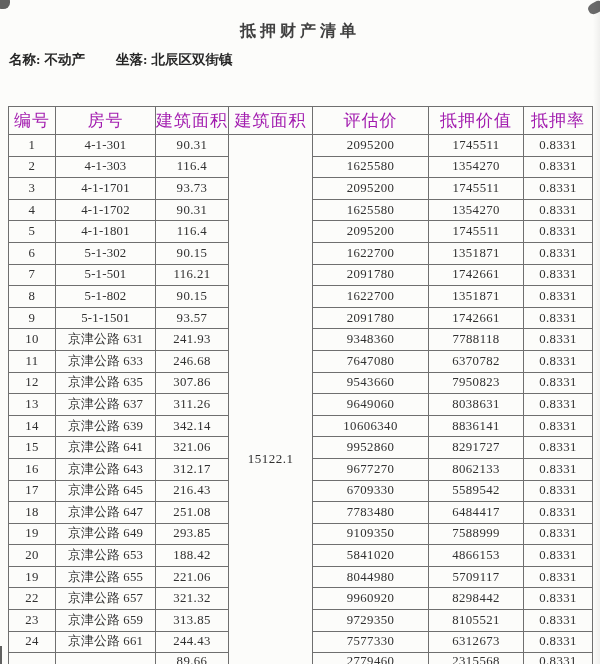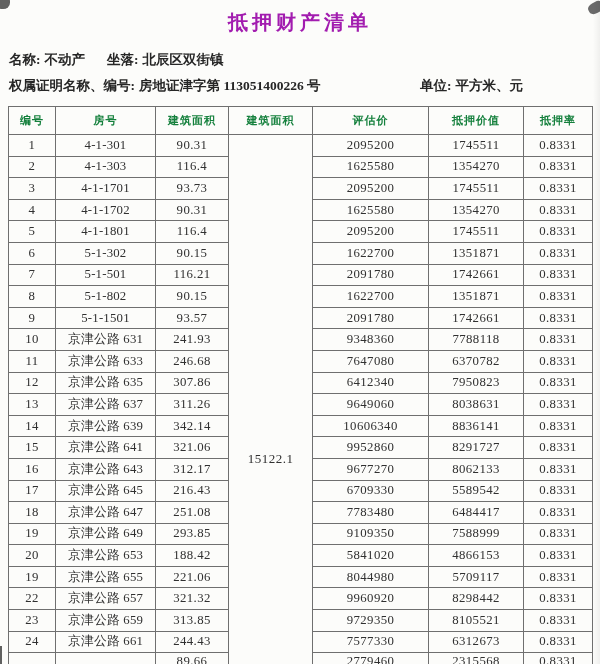--- a/index.html
+++ b/index.html
@@ -10,42 +10,42 @@
   }
   
   .artifact{position:absolute;background:#3a3a3a;}
   .artifact.tl{left:-5px;top:-5px;width:15px;height:14px;border-radius:45%;opacity:.8;}
   .artifact.tr{right:-4px;top:2px;width:16px;height:11px;transform:rotate(-28deg);border-radius:40%;opacity:.75;}
   .artifact.bl{left:-2px;bottom:-2px;width:4px;height:20px;opacity:.8;}
   .edge-shade{position:absolute;top:0;right:0;width:7px;height:100%;
     background:linear-gradient(to right,rgba(0,0,0,0),rgba(0,0,0,0.05));}
 
   .title{
-    margin:0;position:absolute;top:9px;left:0;right:0;
-    text-align:center;font-size:20px;font-weight:bold;letter-spacing:4px;
-    color:#a21caf;
+    margin:12px;position:absolute;top:9px;left:0;right:0;
+    text-align:center;font-size:16px;font-weight:bold;letter-spacing:4px;
+    color:#404040;
   }
   .meta-line{position:absolute;left:9px;right:0;font-size:13.5px;font-weight:bold;color:#262626;}
   .meta1{top:51px;}
   .meta2{top:77px;}
   .meta-line .val{margin-left:4px;margin-top:40px;}
-  .loc{margin-left:22px;}
+  .loc{margin-left:31px;}
   .unit-wrap{position:absolute;left:411px;top:0;}
   .unit-wrap .val{margin-left:4px;}
 
   table.list{
     position:absolute;top:106px;left:8px;
     border-collapse:collapse;table-layout:fixed;width:584px;
   }
   .list th,.list td{
     border:1px solid #6f6f6f;text-align:center;vertical-align:middle;
     padding:0;overflow:hidden;white-space:nowrap;
   }
   .list thead tr{height:28px;}
-  .list th{font-weight:bold;font-size:11px;letter-spacing:1px;color:#15803d;}
+  .list th{font-weight:normal;font-size:17px;letter-spacing:1px;color:#a21caf;}
   .list tbody tr{height:21.6px;}
   .list td{font-size:12.8px;letter-spacing:.4px;color:#303030;}
   td.col-house{letter-spacing:.2px;}
   td.col-land{
     vertical-align:top;padding-top:316px;font-size:13px;letter-spacing:.5px;
   }
   tbody tr.partial td{vertical-align:top;line-height:1.05;padding-top:2px;}
 </style>
 </head>
 <body>
@@ -55,24 +55,20 @@
   <div class="artifact tr"></div>
   <div class="artifact bl"></div>
   <div class="edge-shade"></div>
 
   <h1 class="title">抵押财产清单</h1>
 
   <div class="meta-line meta1">
     <span>名称:</span><span class="val">不动产</span><span class="loc">坐落:</span><span class="val">北辰区双街镇</span>
   </div>
 
-  <div class="meta-line meta2">
-    <span>权属证明名称、编号:</span><span class="val">房地证津字第 113051400226 号</span>
-    <span class="unit-wrap"><span>单位:</span><span class="val">平方米、元</span></span>
-  </div>
 
   <table class="list">
     <colgroup>
       <col style="width:47px">
         <col style="width:100px">
         <col style="width:73px">
       <col style="width:84px">
         <col style="width:116px">
         <col style="width:95px">
       <col style="width:69px">
@@ -175,21 +171,21 @@
           <td class="col-house">京津公路 633</td>
           <td class="col-area">246.68</td>
           <td class="col-appraisal">7647080</td>
           <td class="col-value">6370782</td>
           <td class="col-rate">0.8331</td>
         </tr>
         <tr>
           <td class="col-no">12</td>
           <td class="col-house">京津公路 635</td>
           <td class="col-area">307.86</td>
-          <td class="col-appraisal">6412340</td>
+          <td class="col-appraisal">9543660</td>
           <td class="col-value">7950823</td>
           <td class="col-rate">0.8331</td>
         </tr>
         <tr>
           <td class="col-no">13</td>
           <td class="col-house">京津公路 637</td>
           <td class="col-area">311.26</td>
           <td class="col-appraisal">9649060</td>
           <td class="col-value">8038631</td>
           <td class="col-rate">0.8331</td>

